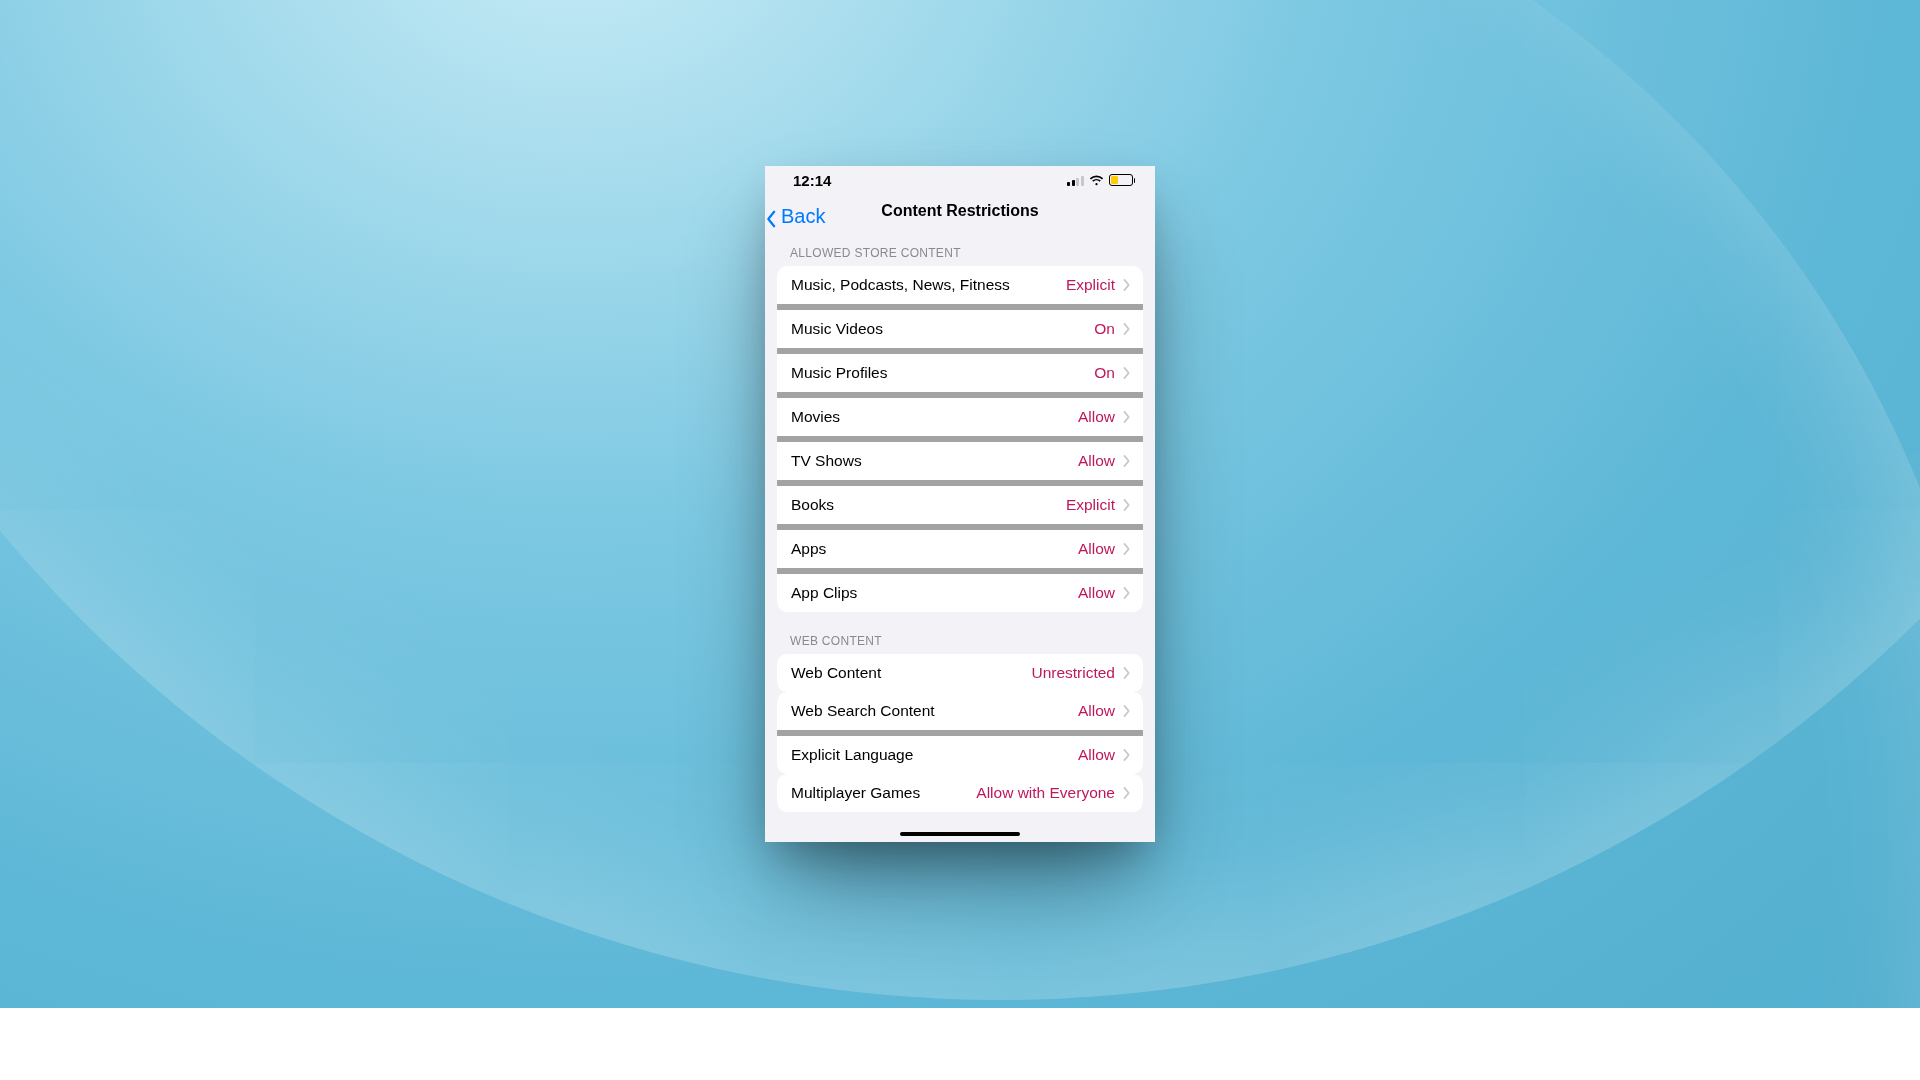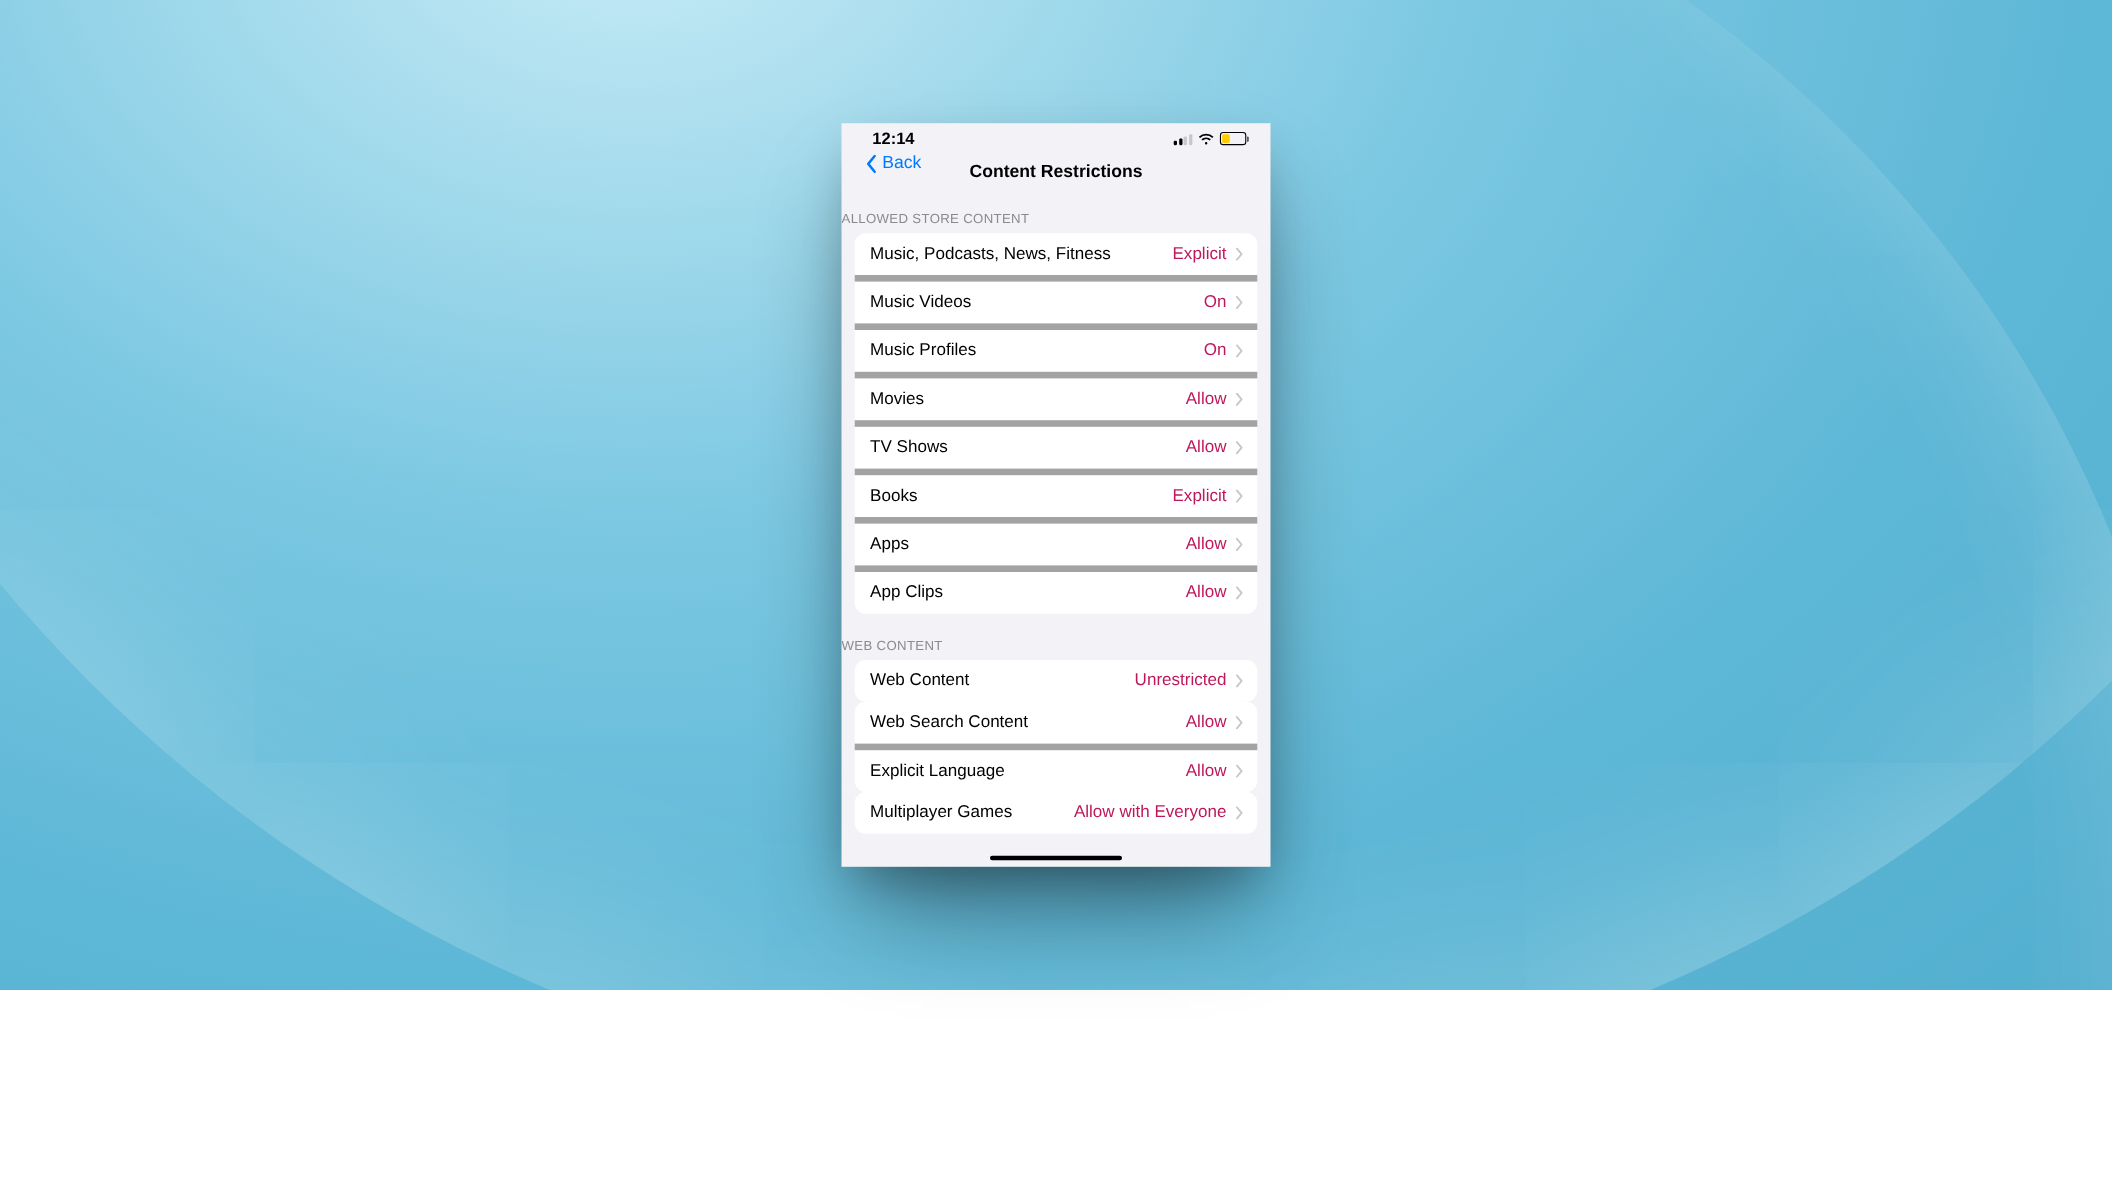--- a/index.html
+++ b/index.html
@@ -1,18 +1,18 @@
 <!DOCTYPE html>
 <html><head>
 <meta charset="utf-8">
 <style>
   * { margin:0; padding:0; box-sizing:border-box; }
   html,body { width:1920px; height:1080px; overflow:hidden; font-family:-apple-system,"SF Pro Text","Helvetica Neue",Arial,sans-serif; }
   .stage {
-    position:relative; width:1920px; height:900px;
+    position:relative; width:1920px; height:1008px;
     background: radial-gradient(ellipse at 30% -10%, #c9ecf6 0%, #7cc8e2 40%, #5db7d6 70%, #53afcf 100%);
     display:flex; align-items:center; justify-content:center;
   }
   
   .arc { position:absolute; border-radius:50%; }
   .arc1 { width:2600px;height:2600px; left:-300px; top:-1600px;
           box-shadow: inset 0 -160px 200px -120px rgba(255,255,255,0.35); }
   .arc2 { width:2200px;height:2200px; left:-200px; top:-200px;
           box-shadow: inset -120px -40px 140px -80px rgba(255,255,255,0.25); }
   .phone {
@@ -29,27 +29,27 @@
   .sig span.dim{background:#c7c7cc;}
   .wifi{position:relative;width:15px;height:11px;}
   .wifi svg{width:15px;height:11px;display:block;}
   .batt{display:flex;align-items:center;gap:1px;}
   .batt-body{width:24px;height:12px;border:1px solid #000;border-radius:3px;position:relative;padding:1px;}
   .batt-fill{height:100%;width:38%;background:#ffcc00;border-radius:1.5px;}
   .batt-tip{width:1.5px;height:5px;background:#000;border-radius:0 1px 1px 0;}
   
   .navbar{position:relative;height:34px;display:flex;align-items:center;justify-content:center;}
   .nav-title{font-size:16px;font-weight:600;}
-  .nav-back{position:absolute;left:21px;top:0;height:34px;display:flex;align-items:flex-start;gap:4px;
-            color:#007aff;font-size:16px;}
+  .nav-back{position:absolute;left:0;top:0;height:34px;display:flex;align-items:flex-end;gap:4px;
+            color:#007aff;font-size:20px;}
   .nav-back svg{width:12px;height:18px;}
   
   .scroll{height:calc(100% - 62px);overflow:hidden;}
   .sect-header{font-size:12px;letter-spacing:0.3px;color:#8a8a8e;text-transform:uppercase;
-               padding:18px 16px 6px 0;}
+               padding:18px 16px 6px 25px;}
   .sect-header.tight{padding-top:22px;}
   .group{margin:0 12px;background:#fff;border-radius:10px;}
   .row{display:flex;align-items:center;padding:10px 12px 10px 14px;min-height:35px;}
   .row + .row{border-top:6px solid #a3a3a3;}
   .row-label{font-size:15.5px;color:#000;flex-shrink:1;}
   .row-spacer{flex:1;}
   .row-val{font-size:15.5px;color:#be185d;margin-left:8px;}
   .chev{width:8px;height:12px;margin-left:8px;flex-shrink:0;}
   .chev svg{display:block;width:8px;height:12px;}
   .home-ind{position:absolute;bottom:6px;left:50%;transform:translateX(-50%);

